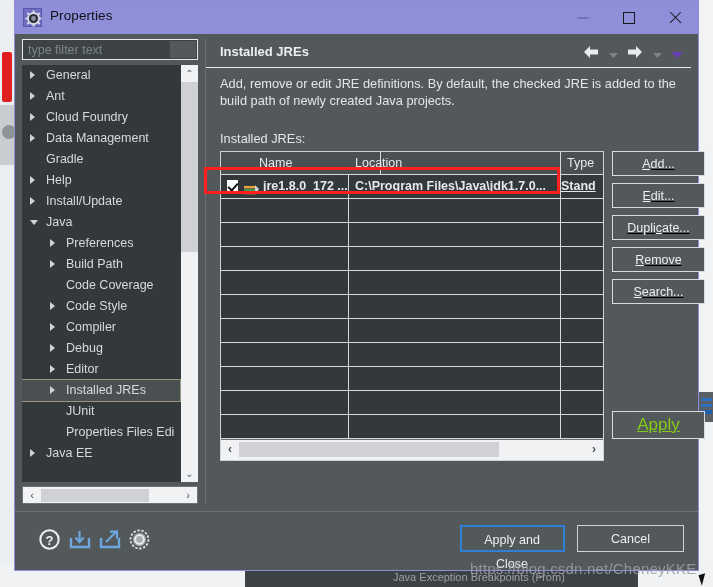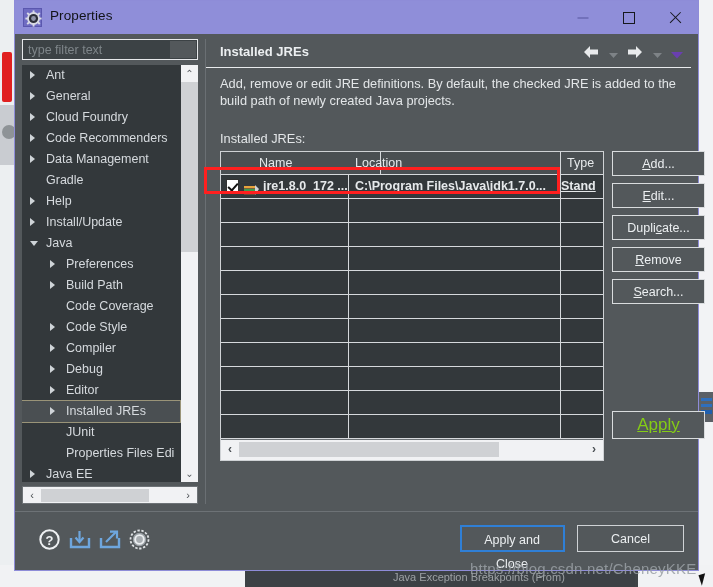--- a/index.html
+++ b/index.html
@@ -108,21 +108,21 @@
   .rowchk{position:absolute;left:5px;top:5px;width:13px;height:13px;background:#fff;border:1px solid #333;box-sizing:border-box;}
   .rowchk:after{content:"";position:absolute;left:3px;top:1px;width:4px;height:8px;
      border:solid #111;border-width:0 2px 2px 0;transform:rotate(42deg);}
   .jreicon{position:absolute;left:23px;top:6px;width:15px;height:12px;}
   .rowname{position:absolute;left:42px;top:0;line-height:24px;font-weight:bold;}
   .table-hsb{position:absolute;left:0;right:0;bottom:0;height:20px;background:#f1f2f4;border-top:1px solid #6d7276;}
   .table-hsb .thumb{position:absolute;left:18px;top:2px;width:260px;height:15px;background:#cfd1d4;}
   .table-hsb .lf,.table-hsb .rt{position:absolute;top:0;width:18px;height:19px;line-height:19px;text-align:center;font-size:12px;color:#4b5054;font-weight:bold;}
   .table-hsb .lf{left:0;} .table-hsb .rt{right:0;}
 
-  .btncol{position:absolute;left:406px;top:112px;width:70px;}
+  .btncol{position:absolute;left:406px;top:112px;width:70px;text-decoration:underline;}
   .btn{display:block;width:93px;height:25px;margin-bottom:7px;background:#53585b;
      border:1.5px solid #d9dcde;box-sizing:border-box;color:#eceff1;font-size:12.5px;
      text-align:center;line-height:22px;font-family:inherit;cursor:default;}
   .btn u{text-decoration:underline;}
   .applybtn{position:absolute;left:406px;top:372px;width:93px;height:28px;background:#53585b;
      border:1.5px solid #d9dcde;box-sizing:border-box;color:#84cc16;font-size:17px;text-align:center;line-height:25px;}
 
   
   .dlg-footer{position:absolute;left:0;right:0;bottom:0;height:58px;background:#53585b;border-top:1px solid #6d7276;}
   .ficon{position:absolute;top:17px;}
@@ -198,33 +198,29 @@
     <div class="leftpane">
       <div class="filterbox">
         <div class="pad"></div>
         <div class="ph">type filter text</div>
       </div>
 
       <div class="treewrap">
         <div class="treelist" id="treelist">
             <div class="tnode">
               <span class="arrow closed" style="left: 8px;"></span>
+              <span class="lbl" style="left: 24px;">General</span>
+            </div>
+            <div class="tnode">
+              <span class="arrow closed" style="left: 8px;"></span>
               <span class="lbl" style="left: 24px;">Ant</span>
             </div>
             <div class="tnode">
               <span class="arrow closed" style="left: 8px;"></span>
-              <span class="lbl" style="left: 24px;">General</span>
-            </div>
-            <div class="tnode">
-              <span class="arrow closed" style="left: 8px;"></span>
               <span class="lbl" style="left: 24px;">Cloud Foundry</span>
-            </div>
-            <div class="tnode">
-              <span class="arrow closed" style="left: 8px;"></span>
-              <span class="lbl" style="left: 24px;">Code Recommenders</span>
             </div>
             <div class="tnode">
               <span class="arrow closed" style="left: 8px;"></span>
               <span class="lbl" style="left: 24px;">Data Management</span>
             </div>
             <div class="tnode">
               <span class="lbl" style="left: 24px;">Gradle</span>
             </div>
             <div class="tnode">
               <span class="arrow closed" style="left: 8px;"></span>

